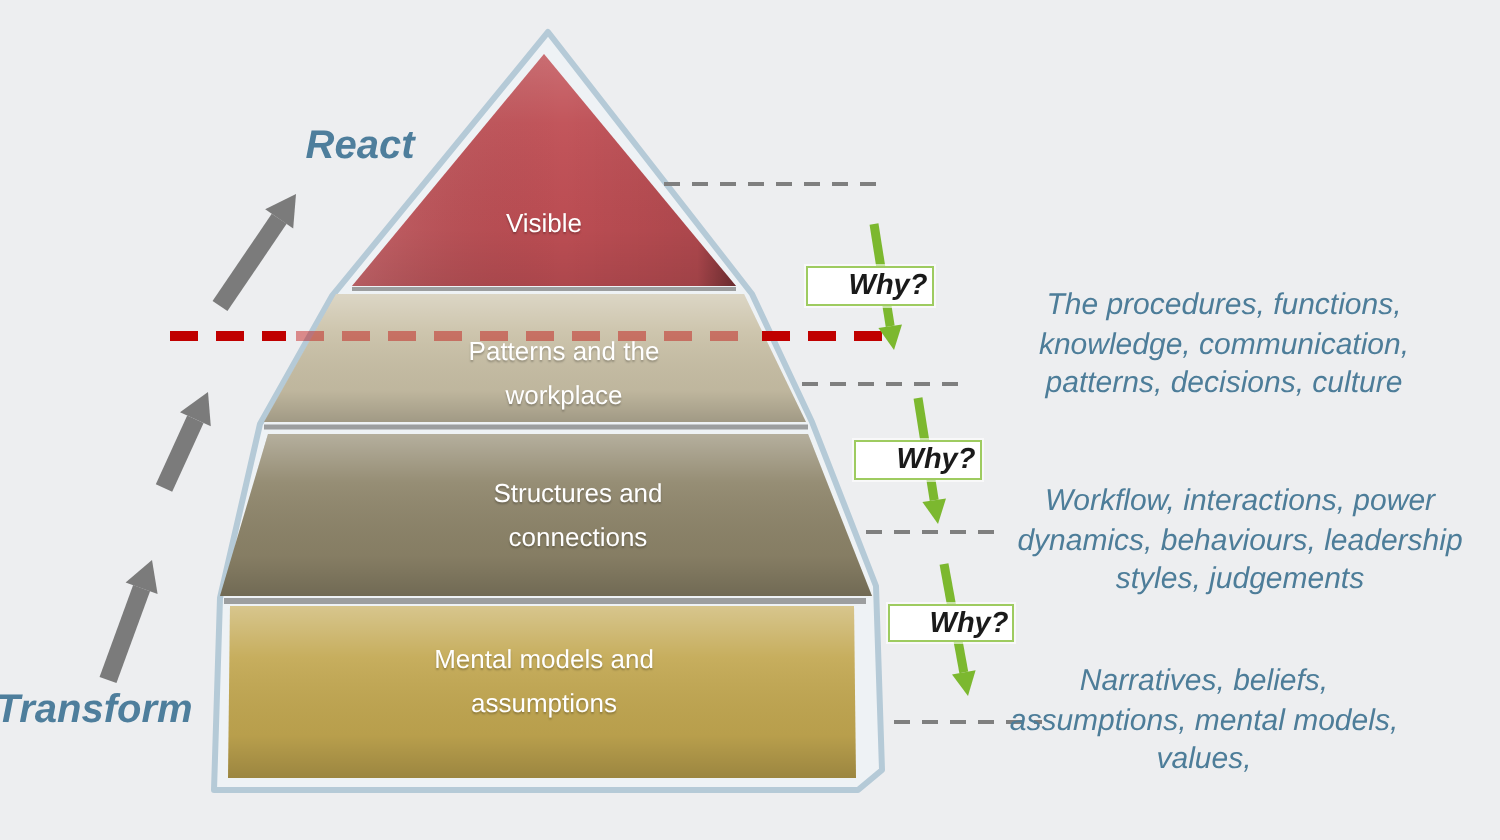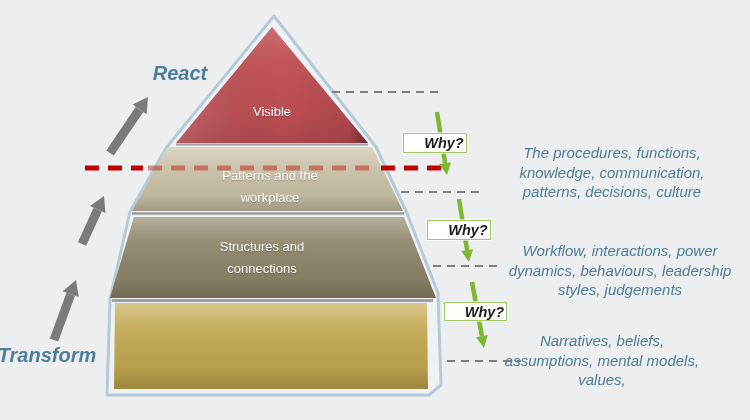--- a/index.html
+++ b/index.html
@@ -76,24 +76,26 @@
 
     <line x1="437" y1="112" x2="445.1" y2="163.1" stroke-width="4.5" stroke="#7cb82f"></line>
     <polygon points="447,175 439.2,164 451,162.2" fill="#7cb82f"></polygon>
     <line x1="459" y1="199" x2="467.1" y2="250.1" stroke-width="4.5" stroke="#7cb82f"></line>
     <polygon points="469,262 461.2,251 473,249.2" fill="#7cb82f"></polygon>
     <line x1="472" y1="282" x2="481.9" y2="336.2" stroke-width="4.5" stroke="#7cb82f"></line>
     <polygon points="484,348 476,337.3 487.8,335.1" fill="#7cb82f"></polygon>
   </svg>
 
   <div class="abs layer-label" style="left:192px;top:101px;width:160px;">Visible</div>
-  <div class="abs layer-label" style="left:140px;top:165px;width:260px;text-align:center;">Patterns and the
+  <div class="abs layer-label" style="left:152px;top:165px;width:260px;text-align:center;">Patterns and the
 workplace</div>
-  <div class="abs layer-label" style="left:132px;top:236px;width:260px;">Structures and
+  <div class="abs layer-label" style="left:159px;top:236px;width:260px;">Structures and
 connections</div>
+  <div class="abs layer-label" style="left:122px;top:319px;width:300px;">Mental models and
+assumptions</div>
 
   <div class="abs flow-label" style="left:130px;top:62px;width:100px;">React</div>
   <div class="abs flow-label" style="left:-3px;top:344px;width:100px;">Transform</div>
 
   <div class="abs why-box" style="left:403px;top:133px;width:64px;height:20px;">Why?</div>
   <div class="abs why-box" style="left:427px;top:220px;width:64px;height:20px;">Why?</div>
   <div class="abs why-box" style="left:444px;top:302px;width:63px;height:19px;">Why?</div>
 
   <div class="abs note" style="left:500px;top:143px;width:224px;">The procedures, functions,
 knowledge, communication,

